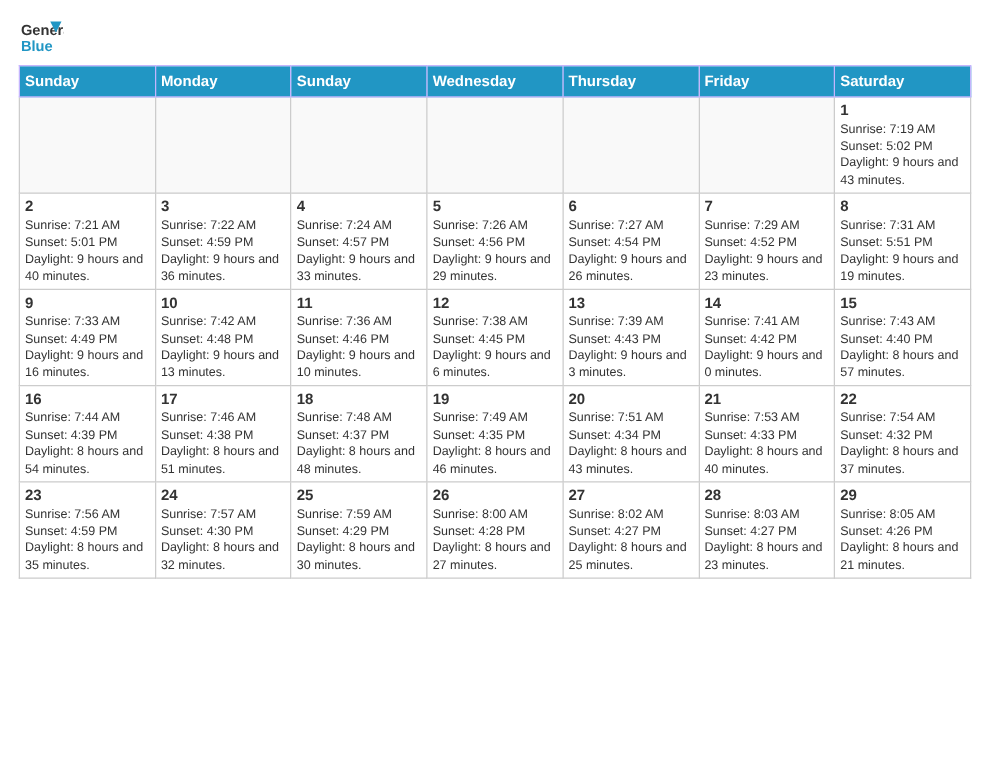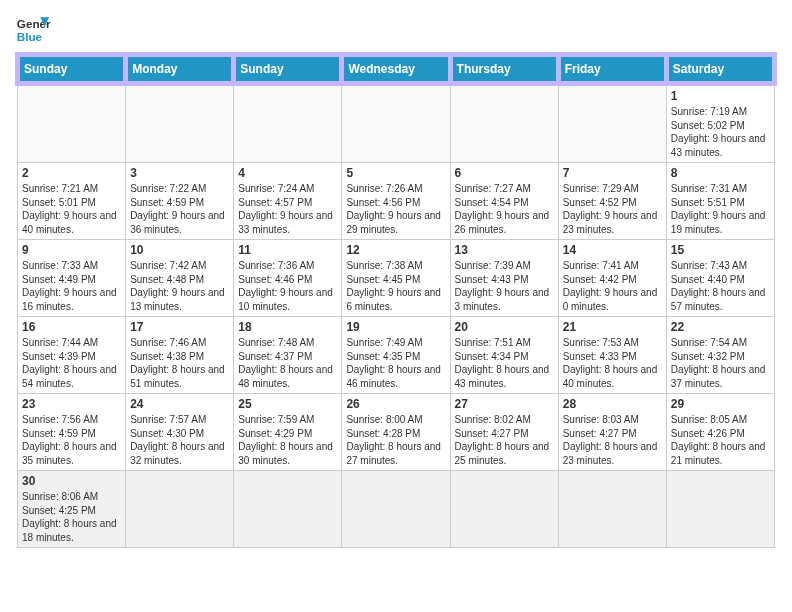--- a/index.html
+++ b/index.html
@@ -48,21 +48,21 @@
       width: 100%;
       border-collapse: collapse;
       border: 1px solid #ccc;
     }
     .calendar th {
       background: #2196c4;
       color: #fff;
       font-size: 12px;
       font-weight: bold;
       padding: 5px 4px;
-      border: 5px solid #c4b5fd;
+      border: 1px solid #c4b5fd;
       text-align: left;
     }
     .calendar td {
       border: 1px solid #ccc;
       vertical-align: top;
       padding: 3px 4px;
       width: calc(100% / 7);
       min-height: 70px;
       background: #fff;
     }
@@ -328,30 +328,15 @@
 and 23 minutes.</div>
           </td>
           <td>
             <span class="day-number">29</span>
             <div class="day-info">Sunrise: 8:05 AM
 Sunset: 4:26 PM
 Daylight: 8 hours
 and 21 minutes.</div>
           </td>
         </tr>
-        <tr>
-          <td class="last-row">
-            <span class="day-number">30</span>
-            <div class="day-info">Sunrise: 8:06 AM
-Sunset: 4:25 PM
-Daylight: 8 hours
-and 18 minutes.</div>
-          </td>
-          <td class="empty last-row"></td>
-          <td class="empty last-row"></td>
-          <td class="empty last-row"></td>
-          <td class="empty last-row"></td>
-          <td class="empty last-row"></td>
-          <td class="empty last-row"></td>
-        </tr>
       </tbody>
   </table>
 </div>
 
 </body></html>

